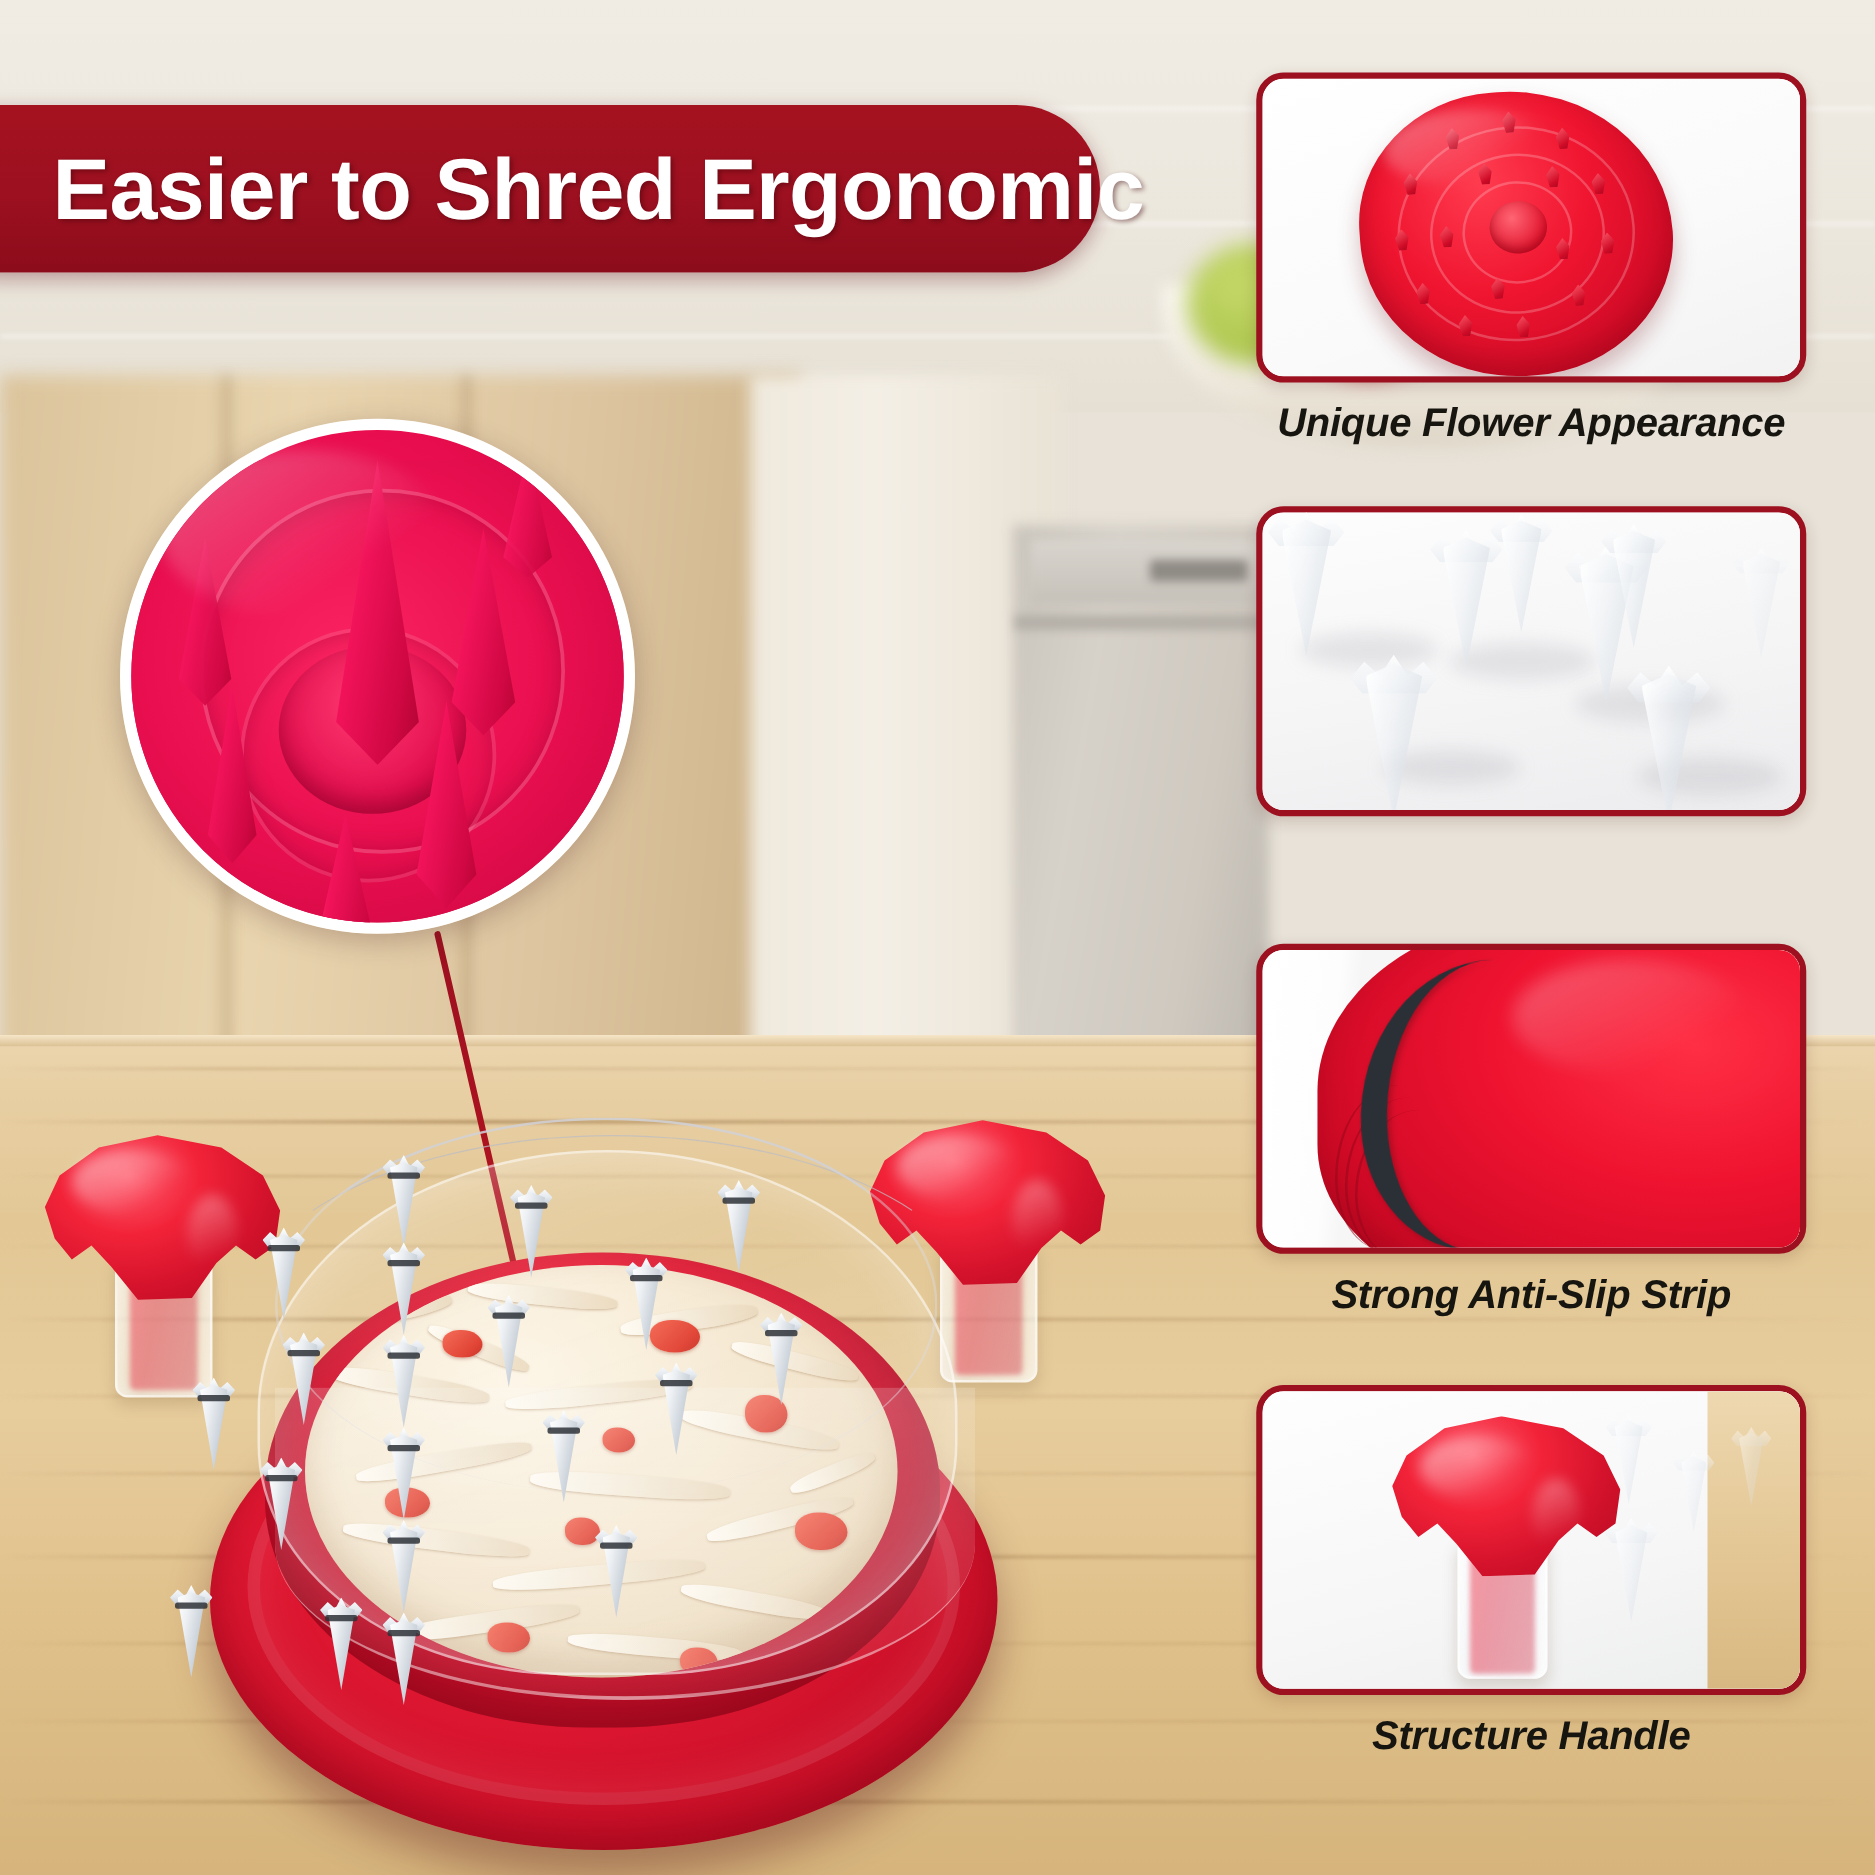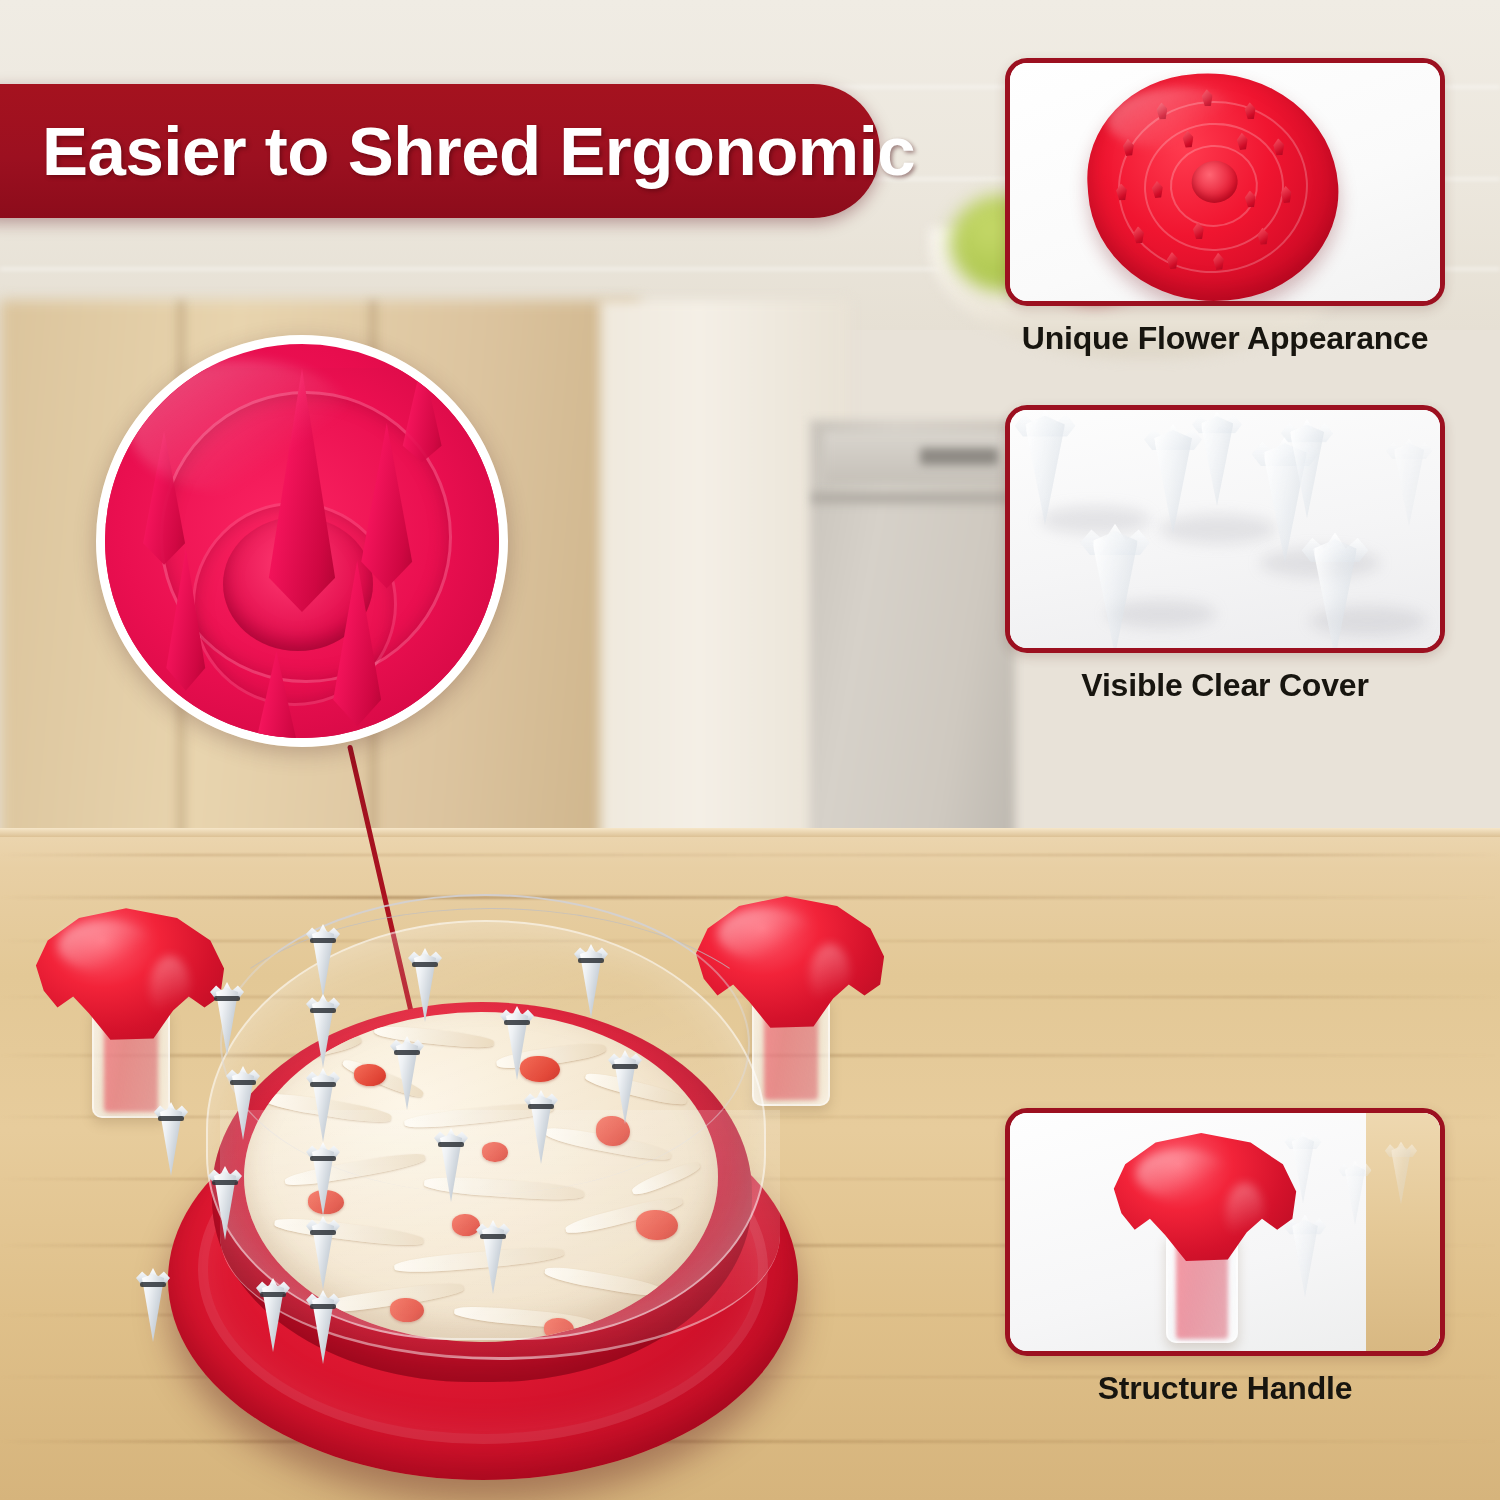--- a/index.html
+++ b/index.html
@@ -330,21 +330,21 @@
 
   
   .wire {
     position:absolute; border:1.5px solid rgba(190,190,195,.75);
     border-bottom-color:transparent; border-left-color:transparent; border-right-color:transparent;
     border-radius:50%;
     pointer-events:none;
   }
 
   
-  .panels { position:absolute; left:1005px; top:0; width:495px; height:1218px; }
+  .panels { position:absolute; left:1005px; top:0; width:495px; height:1218px;font-style:italic; }
   .feature { position:absolute; left:0; width:440px; }
   .thumb {
     position:relative; width:440px; height:248px;
     border:5px solid #9c1020;
     border-radius:22px;
     overflow:hidden;
     background:#ffffff;
     box-shadow:0 4px 12px rgba(90,40,30,.18);
   }
   .caption {
@@ -750,23 +750,35 @@
         </div>
       <div class="cc" style="left:296px; top:122px; transform:scale(1.15);">
           <div class="wing"></div>
           <div class="body"></div>
         </div>
       <div class="cc" style="left:370px; top:10px; transform:scale(.8); opacity:.5;">
           <div class="wing"></div>
           <div class="body"></div>
         </div>
     </div>
-    <div class="caption">Visible Clear Cover</div>
   </div>
 
+  <div class="feature" style="top:755px;">
+    <div class="thumb">
+      <div class="t3-bg"></div>
+      <div class="t3-wood"></div>
+      <div class="t3-red"></div>
+      <div class="t3-groove" style="left:58px;  top:108px; width:90px; height:132px;"></div>
+      <div class="t3-groove" style="left:66px;  top:118px; width:90px; height:126px;"></div>
+      <div class="t3-groove" style="left:74px;  top:128px; width:90px; height:120px;"></div>
+      <div class="t3-strip"></div>
+      <div class="t3-gloss"></div>
+    </div>
+    <div class="caption">Strong Anti-Slip Strip</div>
+  </div>
 
   <div class="feature" style="top:1108px;">
     <div class="thumb">
       <div class="t4-bg"></div>
       <div class="t4-wood"></div>
 
       <div class="t4-cone" style="left:270px; top:4px;  transform:scale(.8); opacity:.75;">
           <div class="w"></div>
           <div class="b"></div>
         </div>

